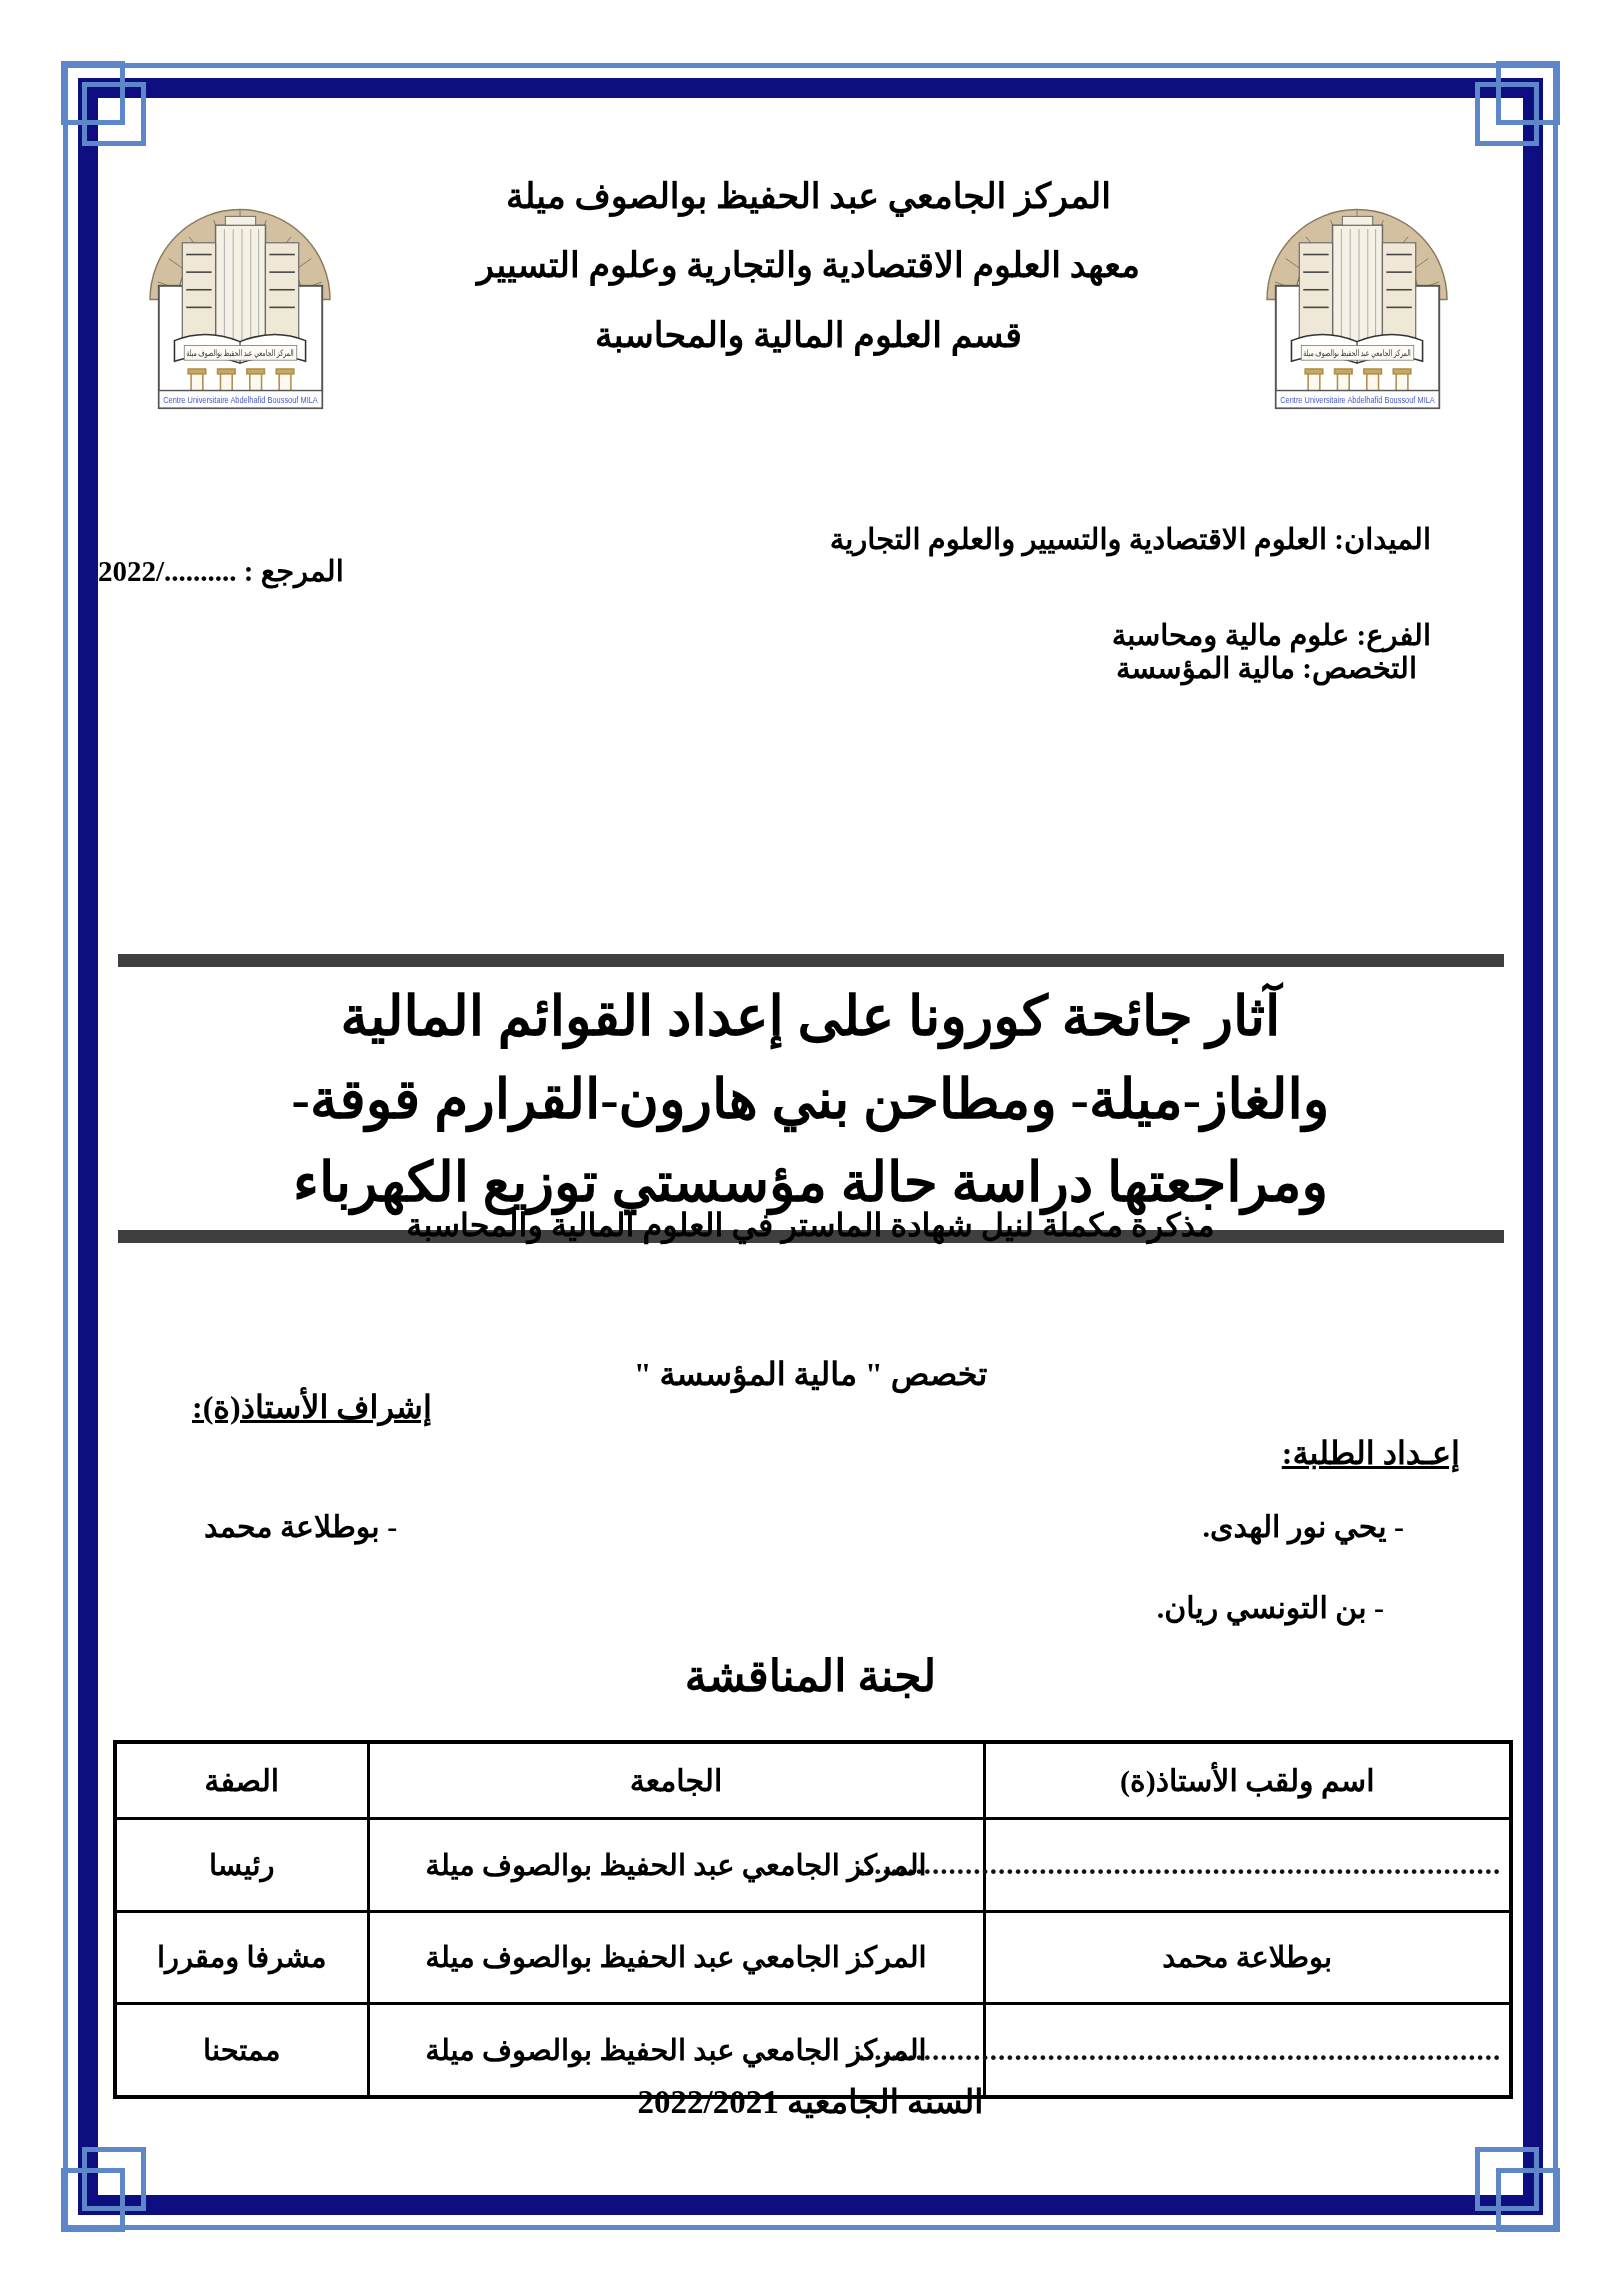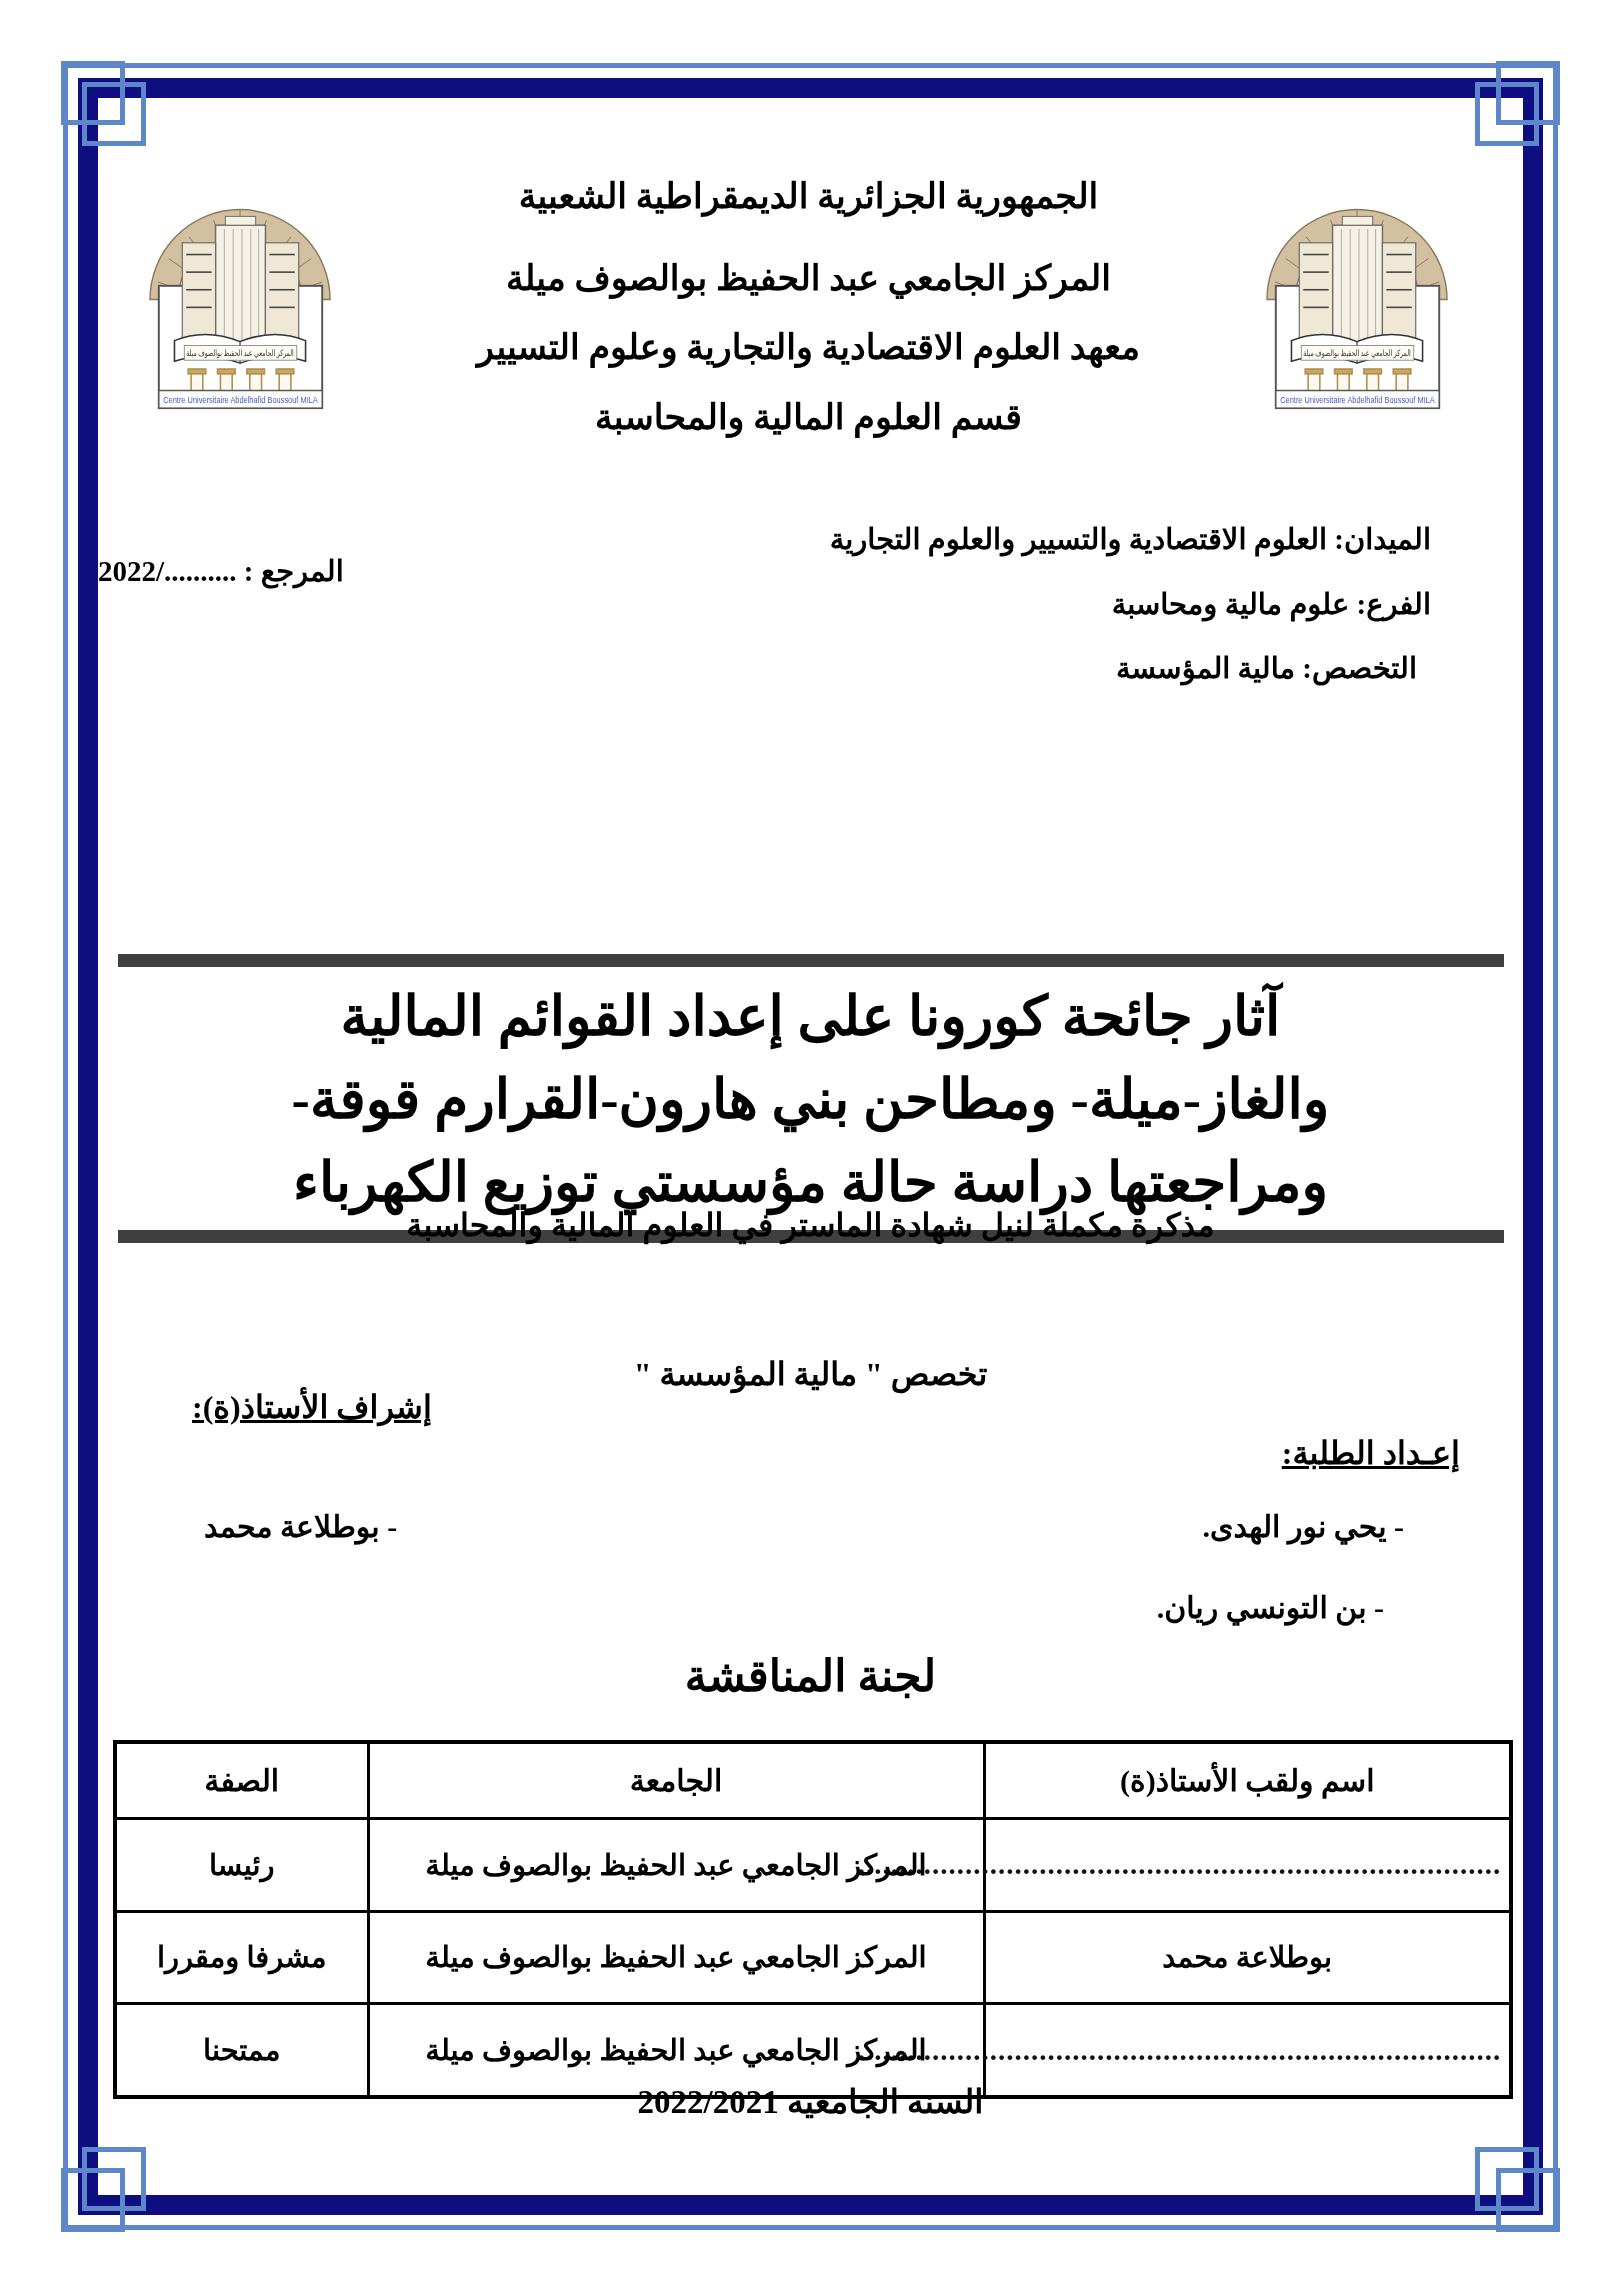--- a/index.html
+++ b/index.html
@@ -186,30 +186,29 @@
           <rect x="107" y="190" width="12" height="26"></rect>
         <rect x="134" y="185" width="18" height="5" fill="#c8a85e"></rect>
           <rect x="137" y="190" width="12" height="26"></rect>
       </g>
     </g>
     <rect x="14" y="207" width="167" height="18" fill="#ffffff" stroke="#555555" stroke-width="1.5"></rect>
     <text x="97.5" y="220" font-size="9" fill="#4558c8" text-anchor="middle" textLength="158" lengthAdjust="spacingAndGlyphs" font-family="Liberation Sans, DejaVu Sans, sans-serif">Centre Universitaire Abdelhafid Boussouf MILA</text>
   </svg>
 
   <div class="abs header-text">
-    <div class="hline h-gap1">الجمهورية الجزائرية الديمقراطية الشعبية</div>
     <div class="hline h-gap2">المركز الجامعي عبد الحفيظ بوالصوف ميلة</div>
     <div class="hline h-gap3">معهد العلوم الاقتصادية والتجارية وعلوم التسيير</div>
     <div class="hline">قسم العلوم المالية والمحاسبة</div>
   </div>
 
   <div class="abs meta" style="left:98px;top:552px;">المرجع : ........../2022</div>
 
   <div class="abs meta" style="right:190px;top:520px;">الميدان: العلوم الاقتصادية والتسيير والعلوم التجارية</div>
-  <div class="abs meta" style="right:190px;top:585px;">الفرع: علوم مالية ومحاسبة</div>
+  <div class="abs meta" style="right:190px;top:616px;">الفرع: علوم مالية ومحاسبة</div>
   <div class="abs meta" style="right:204px;top:649px;">التخصص: مالية المؤسسة</div>
 
 
   <div class="rule" style="top:954px;"></div>
   <div class="abs center" style="top:975px;">
     <div class="title-line">آثار جائحة كورونا على إعداد القوائم المالية</div>
     <div class="title-line">والغاز-ميلة- ومطاحن بني هارون-القرارم قوقة-</div>
     <div class="title-line">ومراجعتها دراسة حالة مؤسستي توزيع الكهرباء</div>
   </div>
   <div class="rule" style="top:1230px;"></div>

